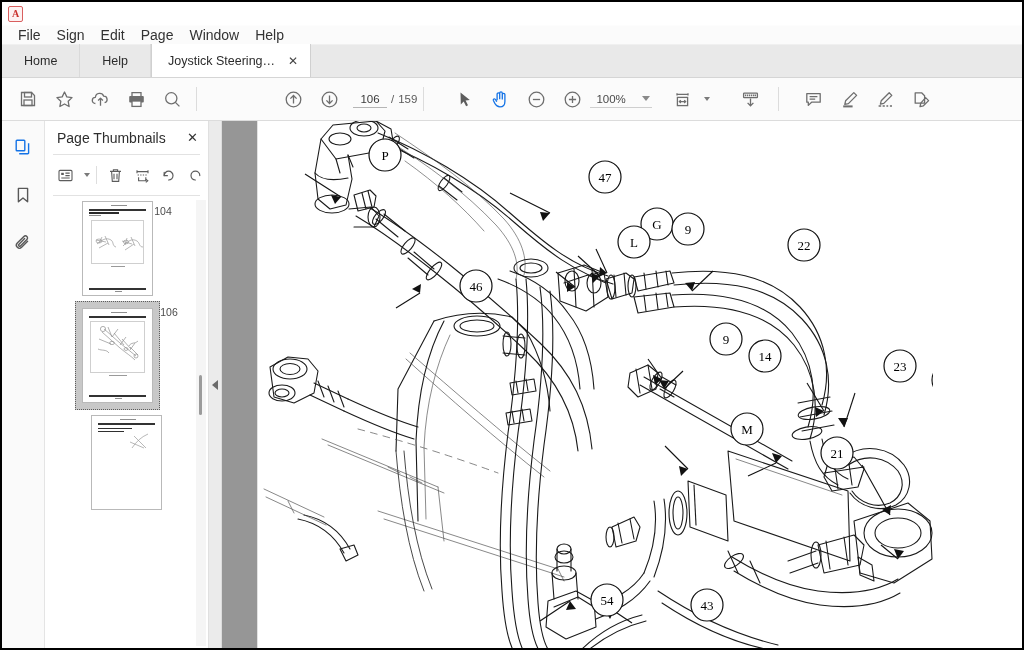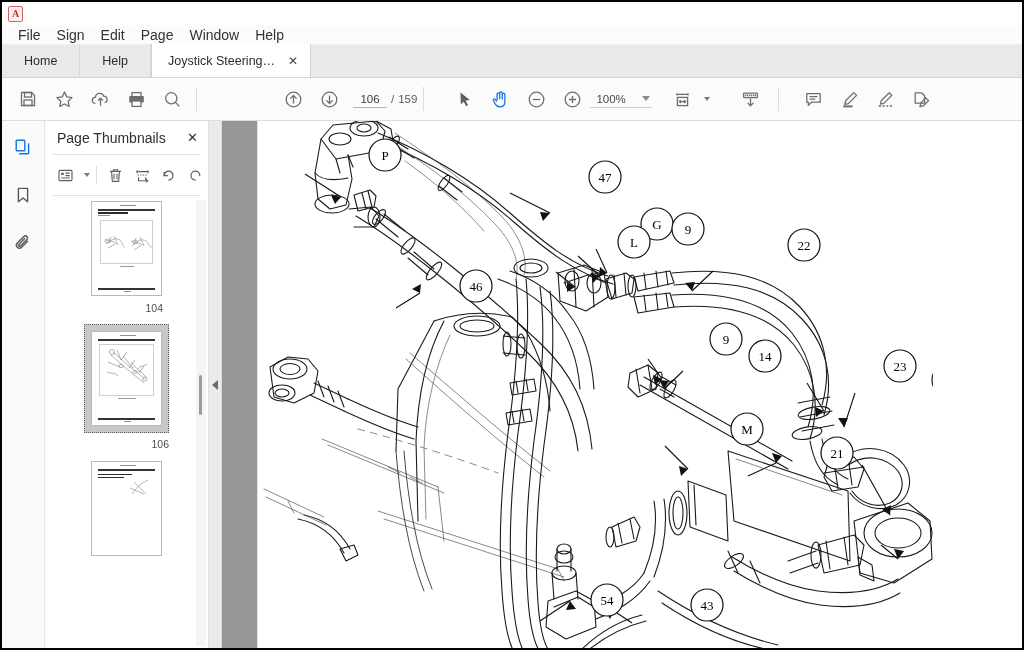--- a/index.html
+++ b/index.html
@@ -206,21 +206,21 @@
     flex: 1;
     overflow: hidden;
     position: relative;
     padding-top: 4px;
   }
   .thumb-list {
     display: flex; flex-direction: column; align-items: center;
     gap: 0;
   }
   .thumb-item {
-    display: flex; flex-direction: column; align-items: flex-end;
+    display: flex; flex-direction: row; align-items: flex-start;
     margin-bottom: 4px;
   }
   .thumb-frame {
     padding: 0;
     border: 1px solid transparent;
   }
   .thumb-item.selected .thumb-frame {
     padding: 6px;
     background: #c8c8c8;
     border: 1px dotted #5d5d5d;

